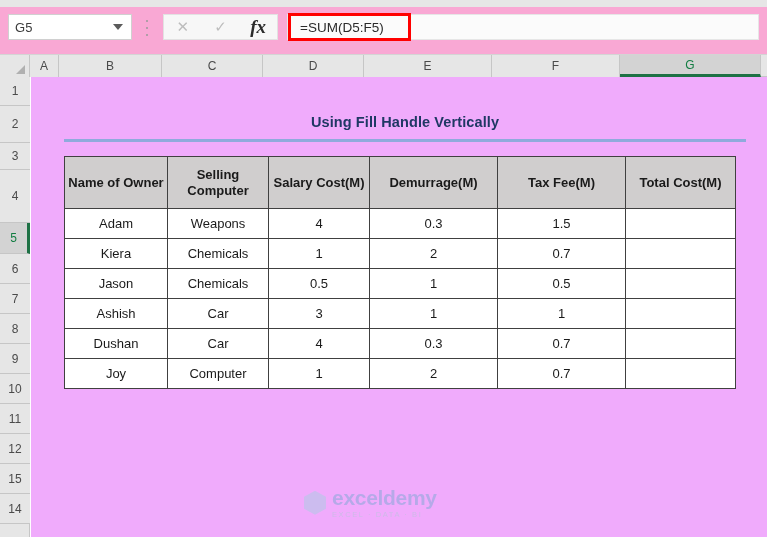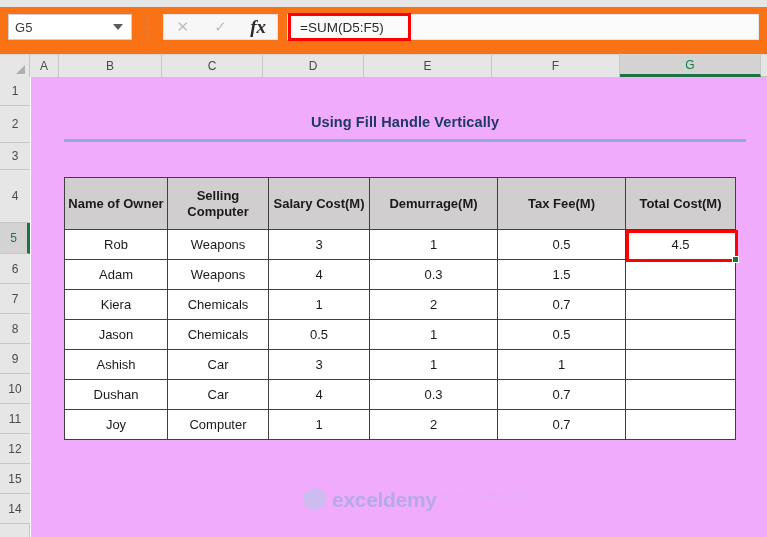--- a/index.html
+++ b/index.html
@@ -17,21 +17,21 @@
     width: 767px;
     height: 537px;
     background: #ffffff;
   }
 
   
   .formula-strip {
     position: absolute;
     left: 0; top: 0;
     width: 767px; height: 55px;
-    background: #f97316;
+    background: #f9a8d4;
     border-bottom: 1px solid #d4d4d4;
   }
   .formula-strip::before {
     content: "";
     position: absolute;
     left: 0; top: 0; width: 767px; height: 7px;
     background: #e6e6e6;
   }
 
   .name-box {
@@ -202,21 +202,21 @@
   .title-rule {
     position: absolute;
     left: 33px; top: 62px;
     width: 682px; height: 3px;
     background: #8faadc;
   }
 
   
   .data-table {
     position: absolute;
-    left: 33px; top: 100px;
+    left: 33px; top: 79px;
     border-collapse: collapse;
     table-layout: fixed;
   }
   .data-table th,
   .data-table td {
     border: 1px solid #404040;
     text-align: center;
     vertical-align: middle;
     font-size: 13px;
     color: #1a1a1a;
@@ -274,21 +274,21 @@
     gap: 6px;
     opacity: .62;
     pointer-events: none;
     z-index: 3;
   }
   .wm-hex {
     width: 22px; height: 24px;
     background: #b7c7e8;
     clip-path: polygon(50% 0%, 100% 25%, 100% 75%, 50% 100%, 0% 75%, 0% 25%);
   }
-  .wm-text { display: flex; line-height: 1; }
+  .wm-text { display: flex; flex-direction: column; line-height: 1; }
   .wm-name {
     font-size: 21px;
     font-weight: 700;
     color: #93a9dd;
     letter-spacing: -.3px;
   }
   .wm-sub {
     font-size: 7.5px;
     color: #b9c4dc;
     letter-spacing: 1.6px;
@@ -419,32 +419,20 @@
           <th>Name of Owner</th>
           <th>Selling Computer</th>
           <th>Salary Cost(M)</th>
           <th>Demurrage(M)</th>
           <th>Tax Fee(M)</th>
           <th>Total Cost(M)</th>
         </tr>
       </thead>
       <tbody>
 
-        <tr>
-          <td>Rob</td>
-          <td>Weapons</td>
-          <td>3</td>
-          <td>1</td>
-          <td>0.5</td>
-          <td class="cell-wrap">
-            <span>4.5</span>
-            <span class="red-annot-cell"></span>
-            <span class="fill-handle"></span>
-          </td>
-        </tr>
 
 
         <tr>
           <td>Adam</td>
           <td>Weapons</td>
           <td>4</td>
           <td>0.3</td>
           <td>1.5</td>
           <td></td>
         </tr>

